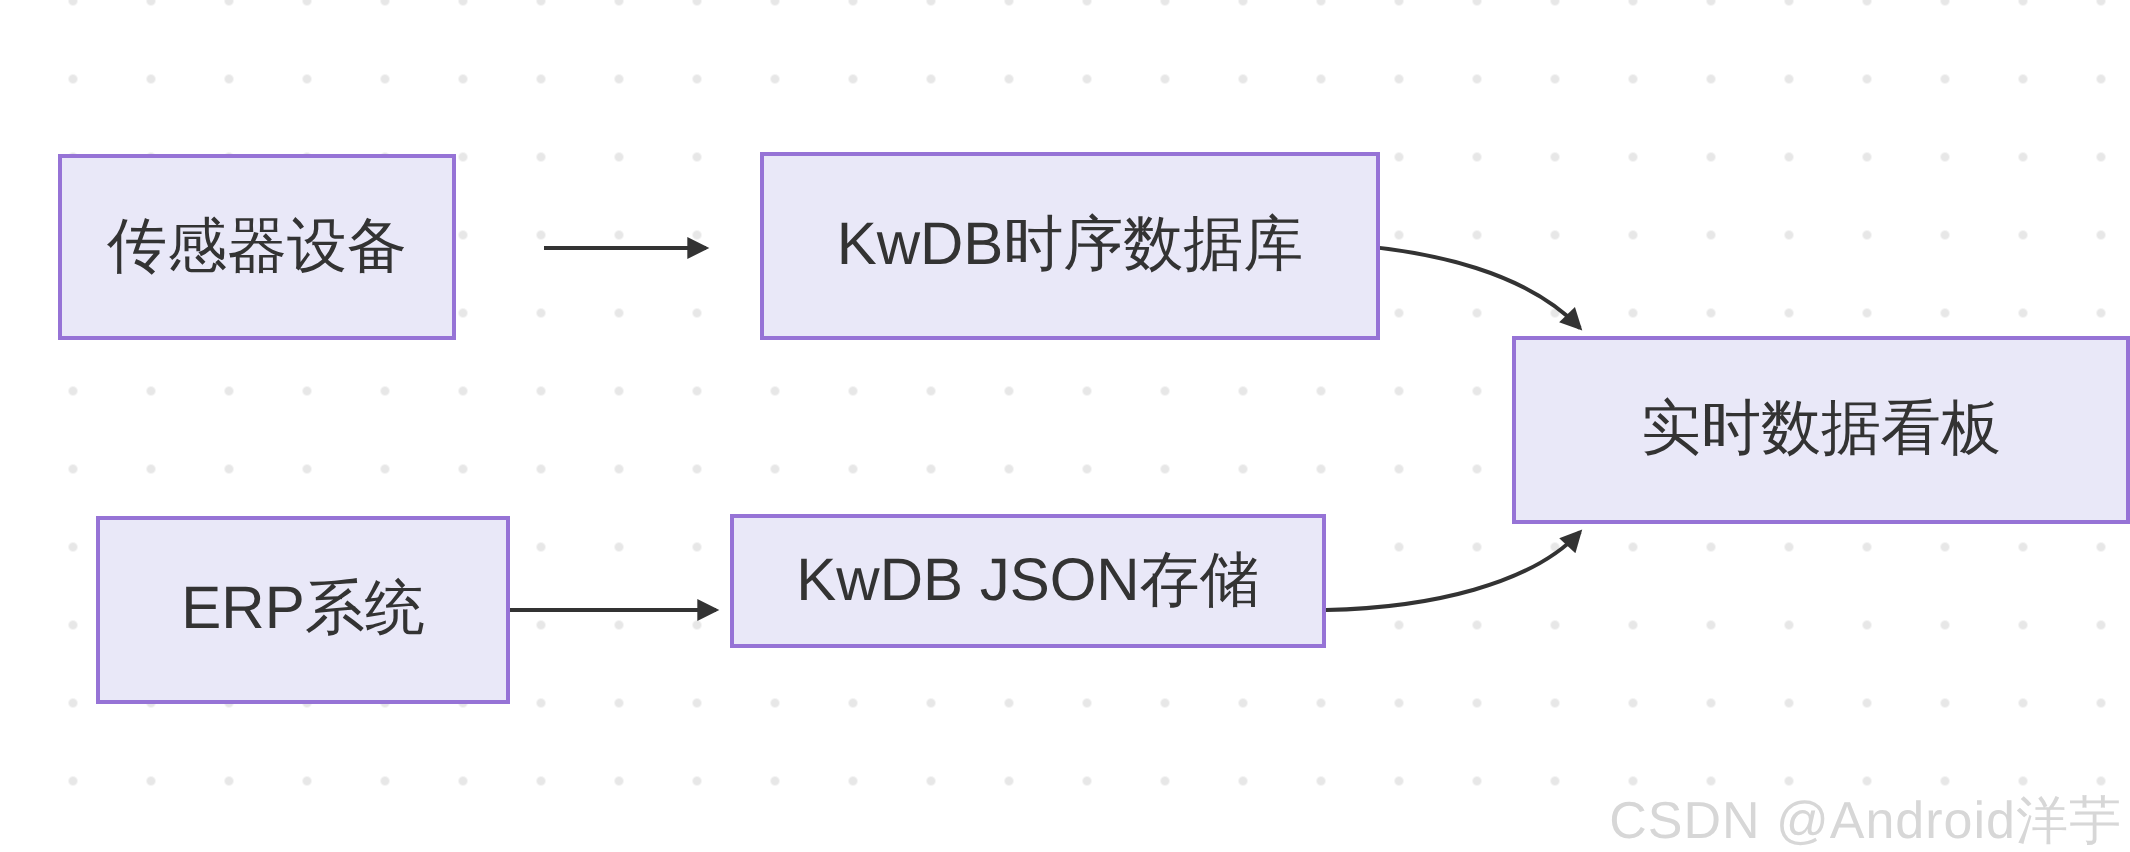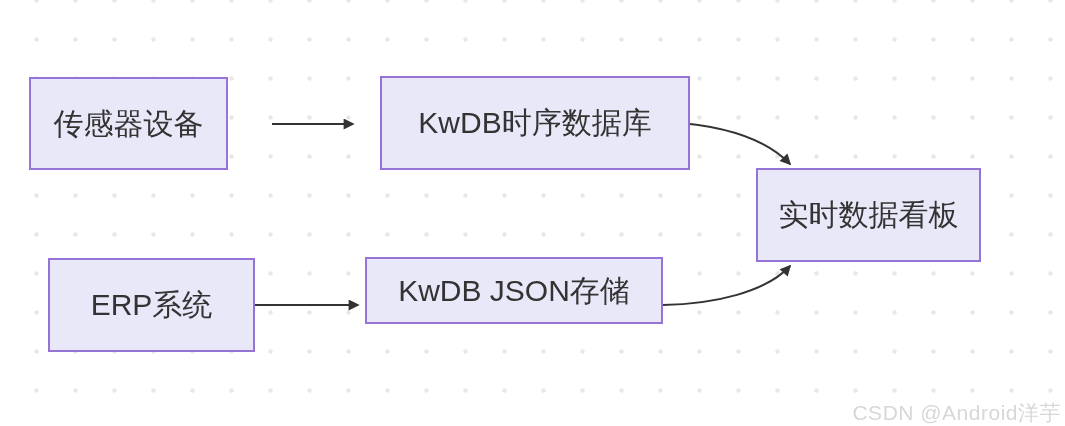--- a/index.html
+++ b/index.html
@@ -44,26 +44,26 @@
     justify-content: center;
     color: var(--text-color, #333333);
     font-size: 30px;
     line-height: 1;
     white-space: nowrap;
   }
   #node-sensor    { left: 29px;  top: 77px;  width: 199px; height: 93px; }
   #node-kwdb-ts   { left: 358px; top: 76px;  width: 310px; height: 94px; margin-left: 22px; }
   #node-erp       { left: 48px;  top: 258px; width: 207px; height: 94px; text-align: center; }
   #node-kwdb-json { left: 365px; top: 257px; width: 298px; height: 67px; }
-  #node-dashboard { left: 756px; top: 168px; width: 225px; height: 94px; }
+  #node-dashboard { left: 756px; top: 168px; width: 309px; height: 94px; }
   .watermark {
     position: absolute;
     right: 4px;
     bottom: 3px;
-    font-size: 21px;
+    font-size: 26px;
     line-height: 1;
     color: var(--watermark-color, #d7d7d7);
     letter-spacing: 0.5px;
     white-space: nowrap;
     margin-top: 26px;
   }
 </style>
 </head>
 <body>
 

